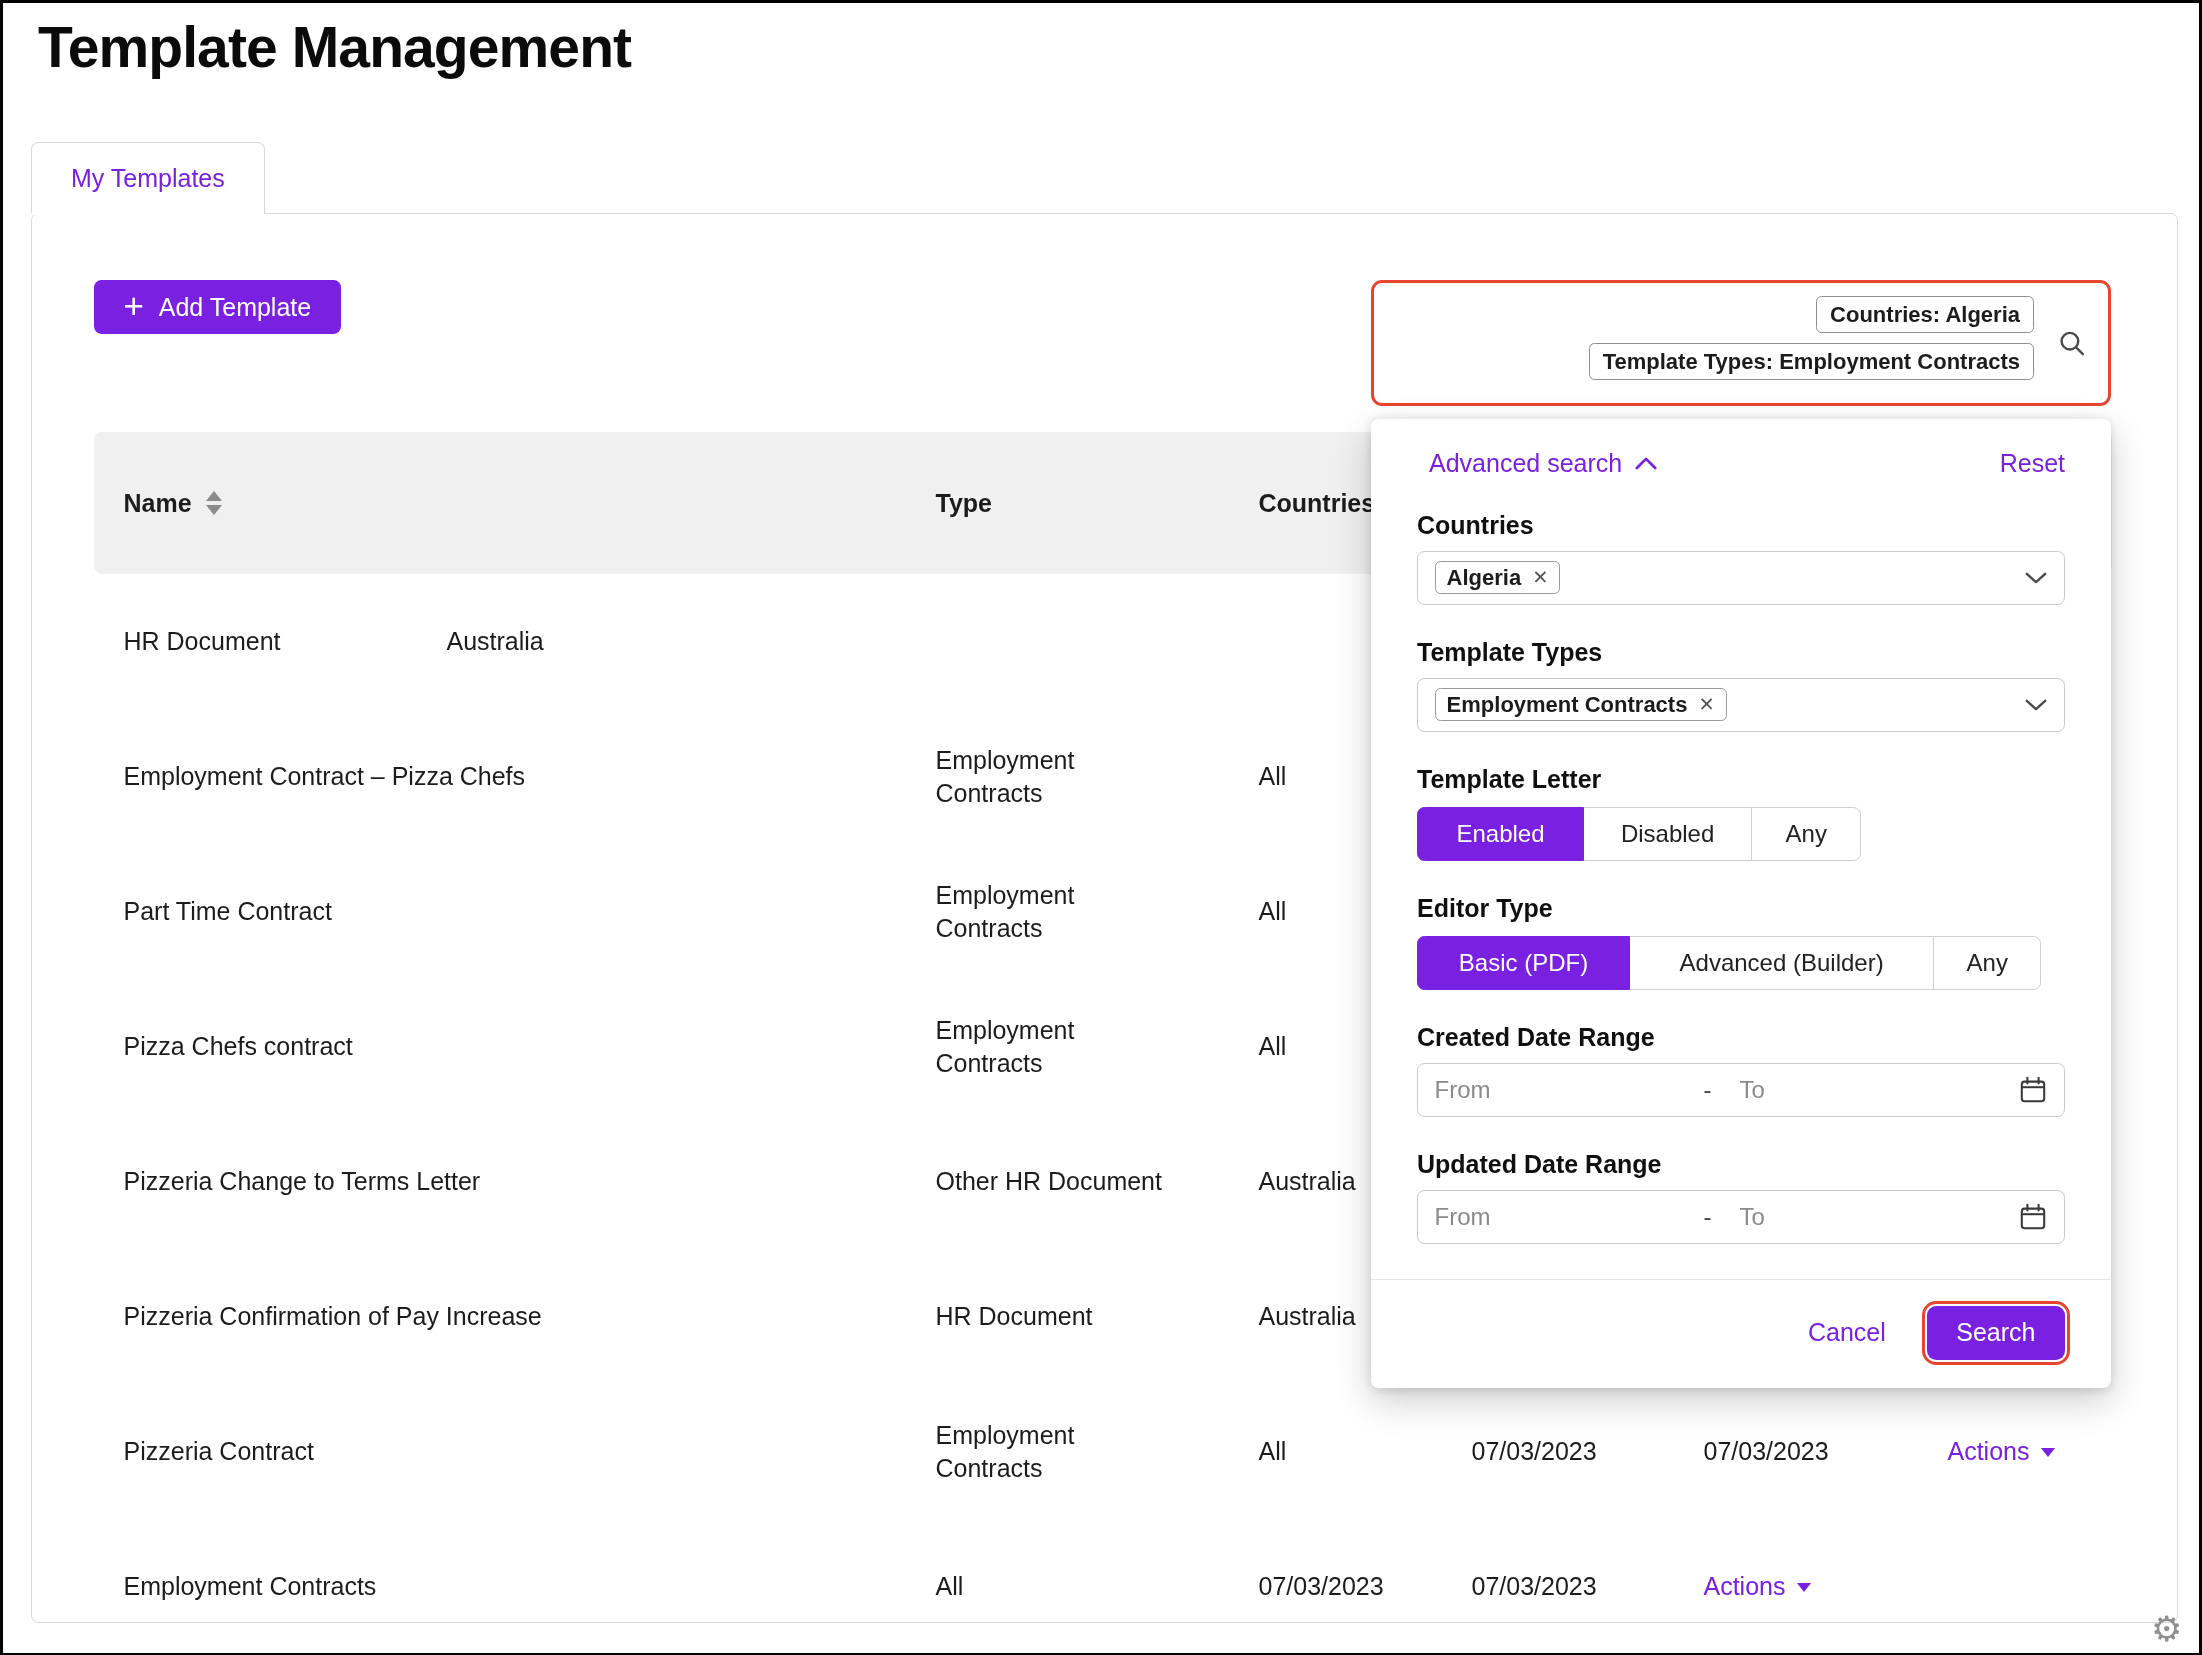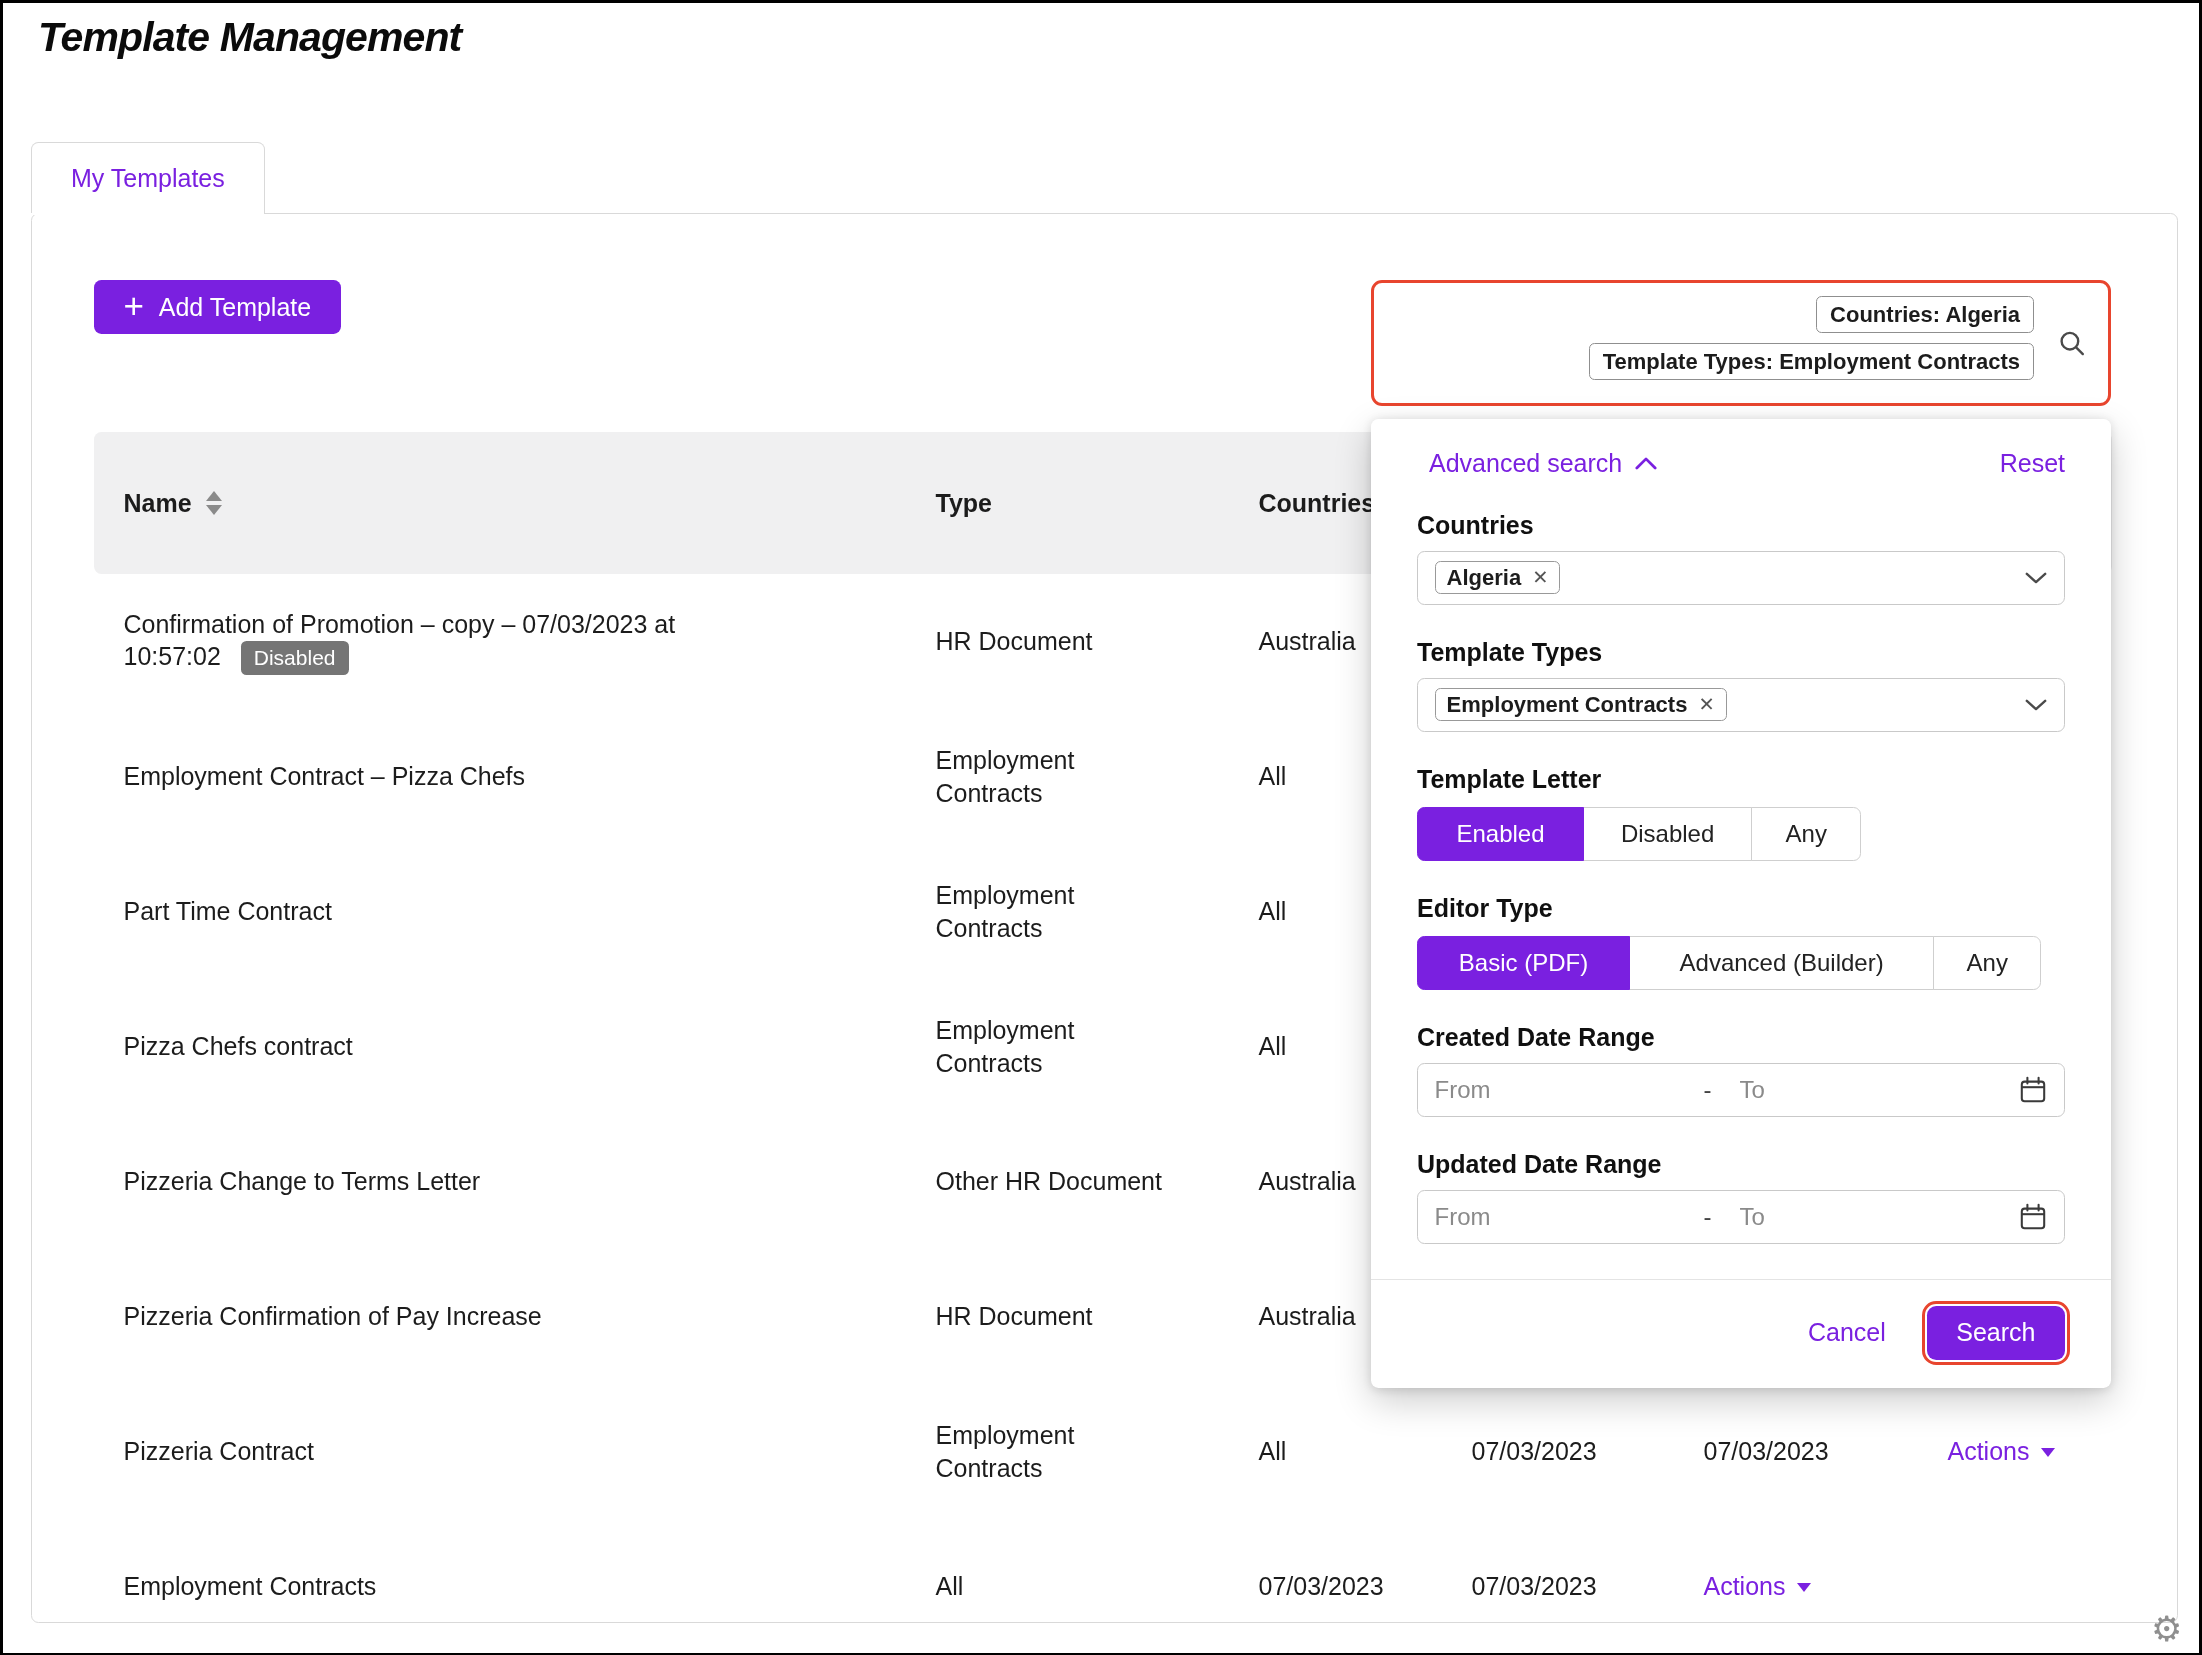--- a/index.html
+++ b/index.html
@@ -10,21 +10,21 @@
     --border:#d9d9d9;
   }
   html,body{ background:#fff; }
   .page{
     position:relative; width:2202px; height:1656px;
     background:#fff; border:3.7px solid #000; overflow:hidden;
     font-family:"Liberation Sans", sans-serif; color:var(--text);
   }
   .title{
     position:absolute; left:35px; top:11px;
-    font-size:41px; font-weight:800; letter-spacing:-0.9px; color:#0b0b0b;font-style:italic;
+    font-size:57px; font-weight:800; letter-spacing:-0.9px; color:#0b0b0b;
   }
   
   .tabs{ position:absolute; left:28px; top:139px; display:flex; z-index:3; }
   .tab{
     height:71px; display:flex; align-items:center; padding:0 39px;
     font-size:25px; border:0.9px solid var(--border); border-bottom:none;
     border-radius:7.4px 7.4px 0 0; background:#fff; color:#2b2b2b; cursor:pointer;
   }
   .tab + .tab{ margin-left:2.8px; background:#fdfdfd; }
   .tab.active{ color:var(--accent); position:relative; z-index:4; }
@@ -176,24 +176,20 @@
           <span class="tri-dn"></span>
         </span>
       </div>
       <div class="h-type">Type</div>
       <div class="h-countries">Countries</div>
     </div>
 
     <div class="tbody">
 
       <div class="trow">
-        <div class="c0">
-          <span>Confirmation of Promotion – copy – 07/03/2023 at 10:57:02</span>
-          <span class="badge">Disabled</span>
-        </div>
         <div class="c1">HR Document</div>
         <div class="c2">Australia</div>
       </div>
 
       <div class="trow">
         <div class="c0">Employment Contract – Pizza Chefs</div>
         <div class="c1">Employment Contracts</div>
         <div class="c2">All</div>
       </div>
 

